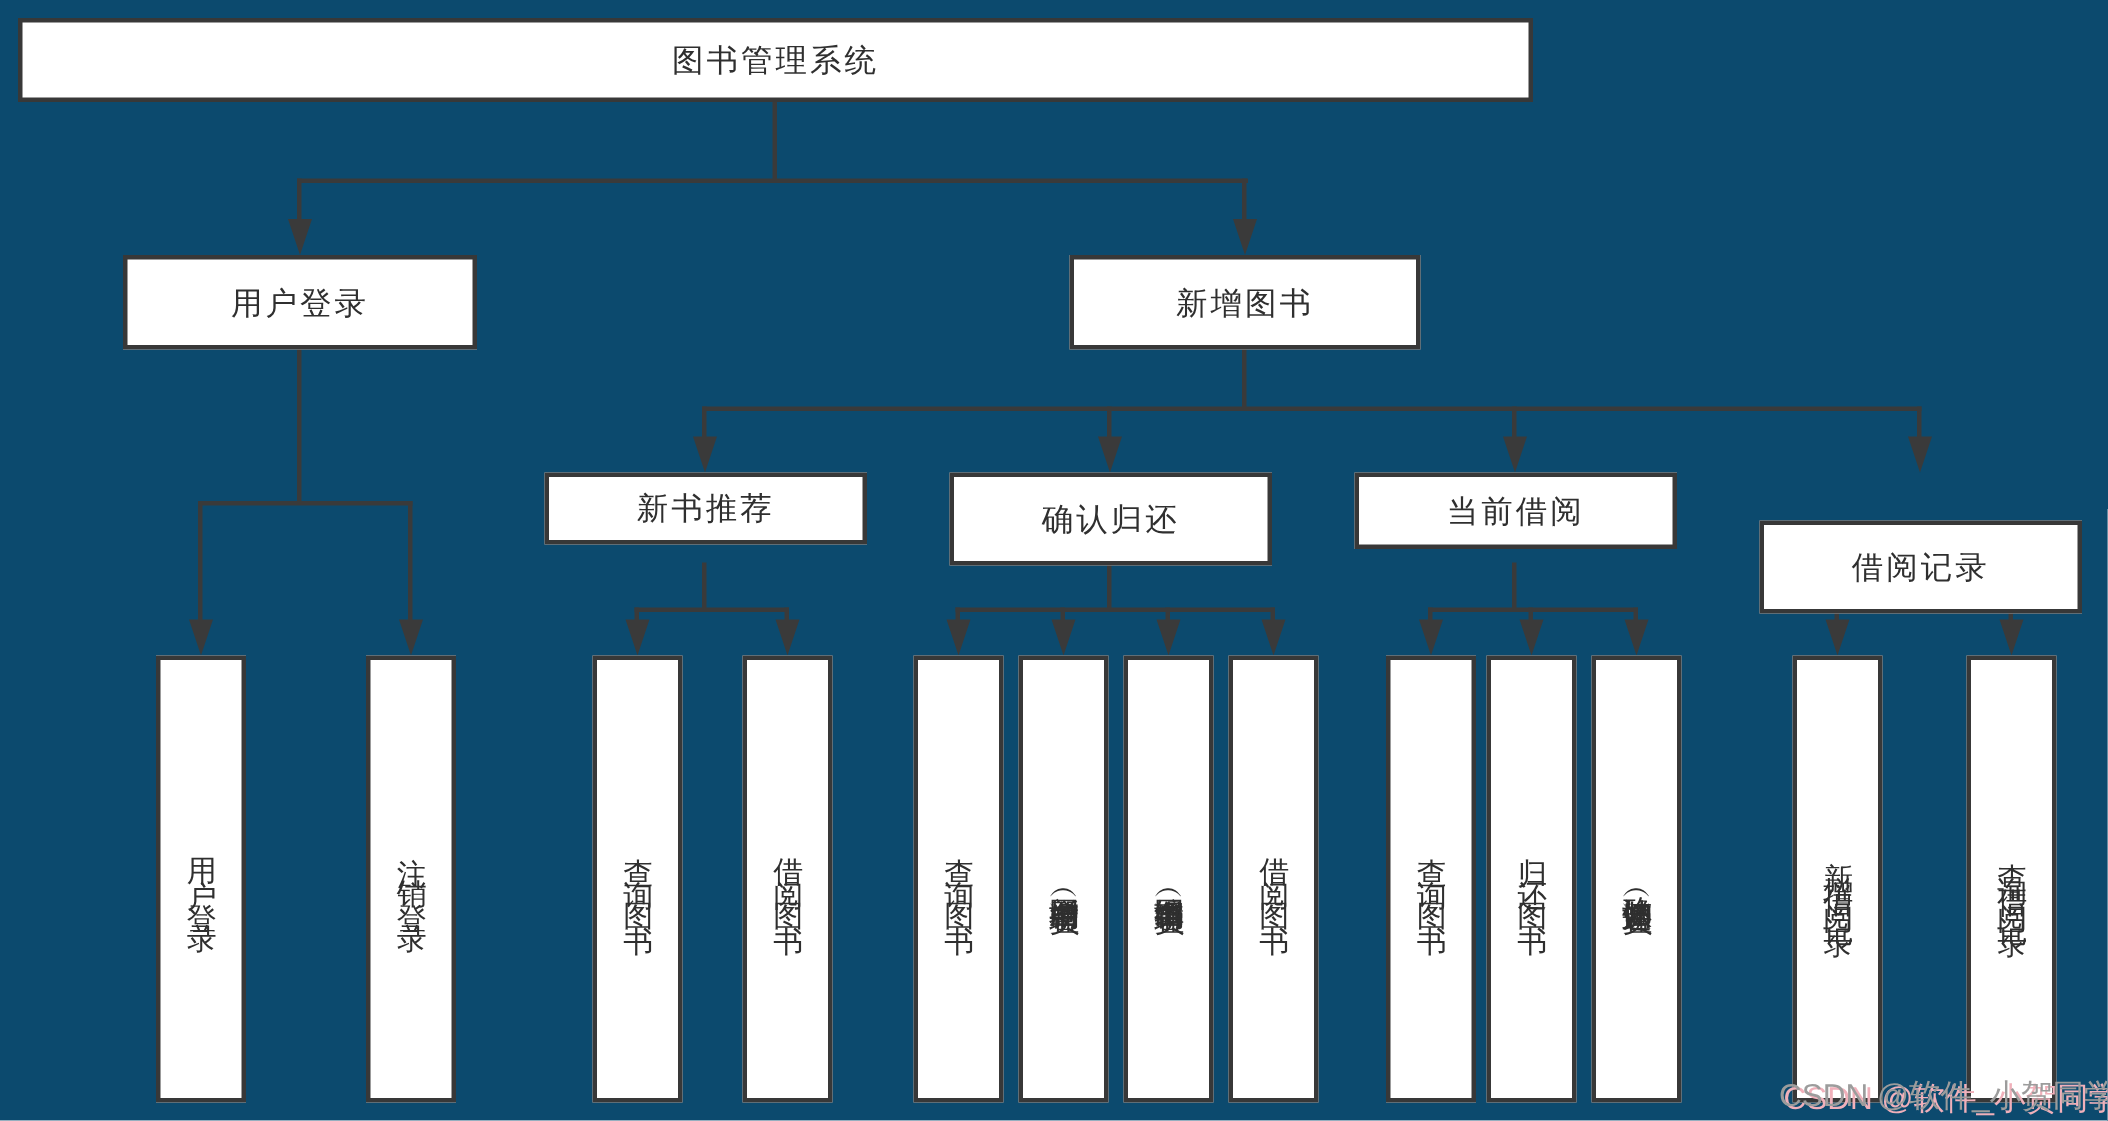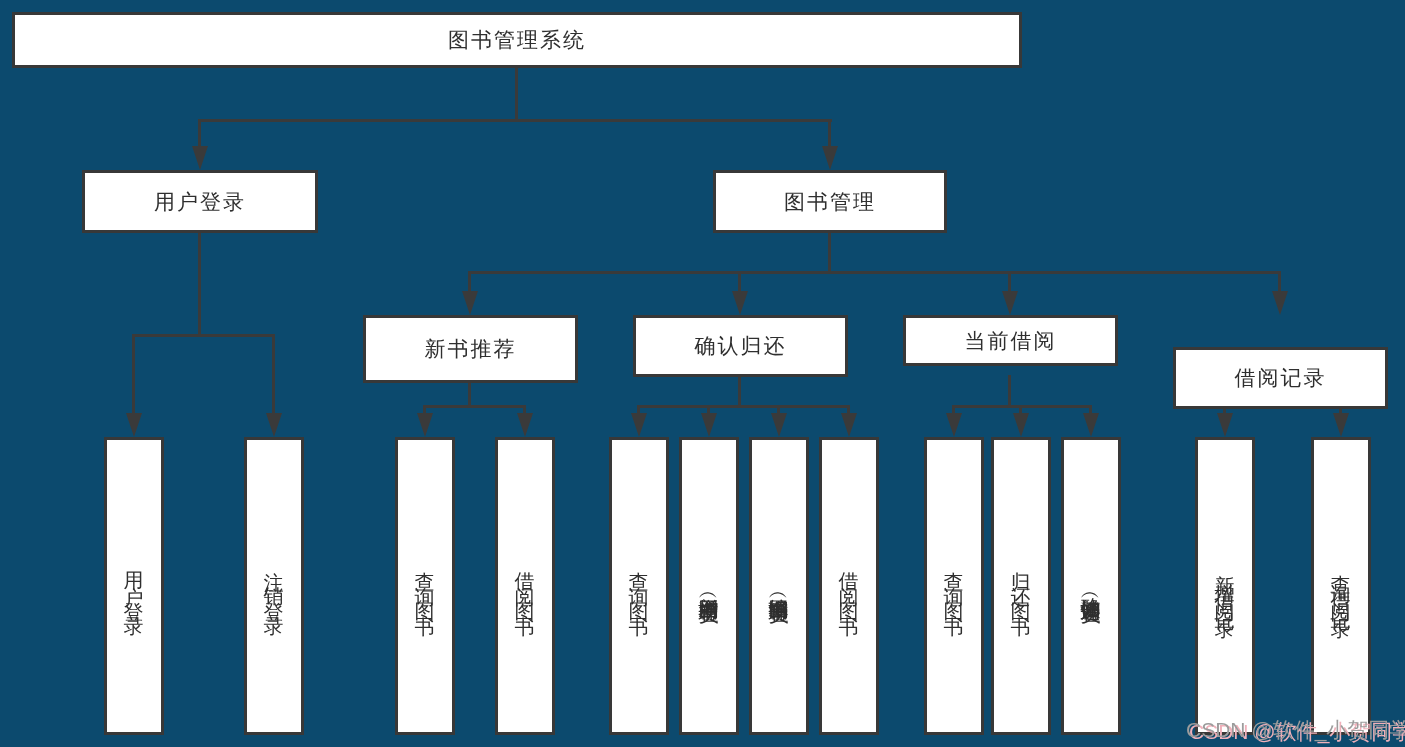--- a/index.html
+++ b/index.html
@@ -93,23 +93,23 @@
   <div class="hline" style="left:1223px;top:405px;width:119px;"></div>
   <div class="vline" style="left:1223px;top:405px;height:11px;"></div>
   <div class="arrow" style="left:1217px;top:413px;"></div>
   <div class="vline" style="left:1339px;top:405px;height:11px;"></div>
   <div class="arrow" style="left:1333px;top:413px;"></div>
 
   <div class="node hnode" style="left:12px;top:12px;width:1010px;height:56px;">图书管理系统</div>
 
   <div class="node hnode" style="left:82px;top:170px;width:236px;height:63px;">用户登录</div>
 
-  <div class="node hnode" style="left:713px;top:170px;width:234px;height:63px;">图书管理</div>
+  <div class="node hnode" style="left:713px;top:170px;width:234px;height:63px;">新增图书</div>
 
-  <div class="node hnode" style="left:363px;top:315px;width:215px;height:68px;">新书推荐</div>
+  <div class="node hnode" style="left:363px;top:315px;width:215px;height:48px;">新书推荐</div>
 
   <div class="node hnode" style="left:633px;top:315px;width:215px;height:62px;">确认归还</div>
 
   <div class="node hnode" style="left:903px;top:315px;width:215px;height:51px;">当前借阅</div>
 
   <div class="node hnode" style="left:1173px;top:315px;width:215px;height:62px;margin-top:32px;">借阅记录</div>
 
   <div class="node vnode" style="left: 104px; top: 437px; width: 60px; height: 298px; letter-spacing: 15px;">用户登录</div>
   <div class="node vnode" style="left: 244px; top: 437px; width: 60px; height: 298px; letter-spacing: 15px;">注销登录</div>
 

